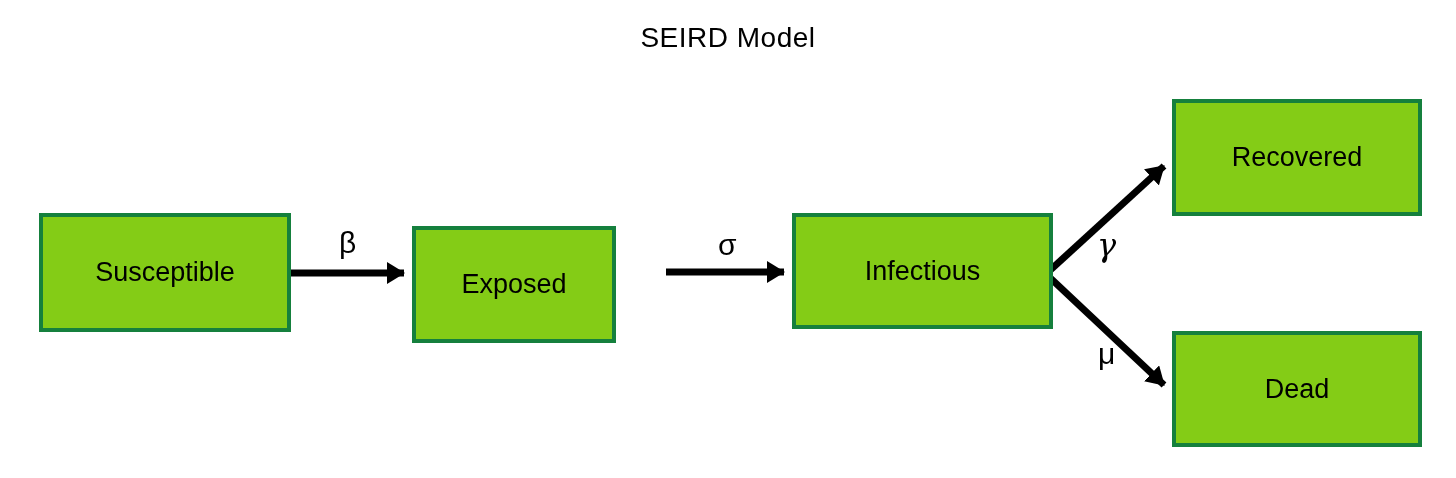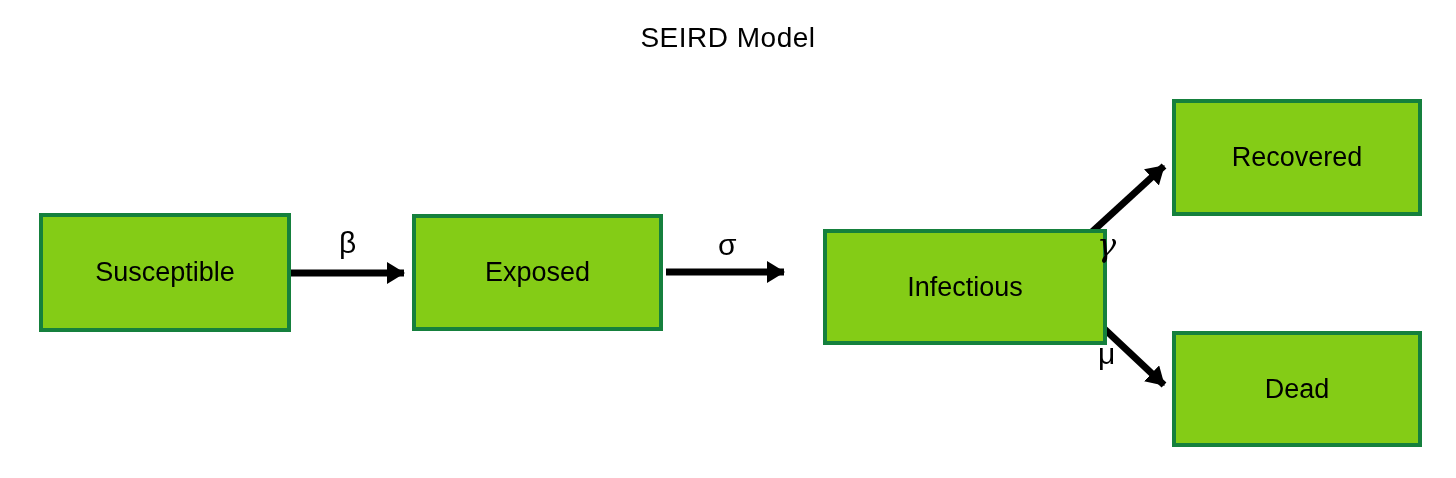--- a/index.html
+++ b/index.html
@@ -30,22 +30,22 @@
     position: absolute;
     border: 4px solid #15803d;
     background: #84cc16;
     display: flex;
     align-items: center;
     justify-content: center;
     font-size: 27px;
     color: #000000;
   }
   .node-susceptible { left: 31px;   top: 213px; width: 252px; height: 119px; margin-left: 8px; }
-  .node-exposed     { left: 412px;  top: 214px; width: 251px; height: 117px; }
-  .node-infectious  { left: 792px;  top: 229px; width: 284px; height: 116px; margin-left: 31px; }
+  .node-exposed     { left: 412px;  top: 226px; width: 204px; height: 117px; }
+  .node-infectious  { left: 792px;  top: 213px; width: 261px; height: 116px; }
   .node-recovered   { left: 1172px; top: 99px;  width: 250px; height: 117px; }
   .node-dead        { left: 1172px; top: 331px; width: 250px; height: 116px; justify-content: center; }
 
   .arrows-layer {
     position: absolute;
     left: 0; top: 0;
     width: 1456px;
     height: 478px;
   }
   .edge-label {

